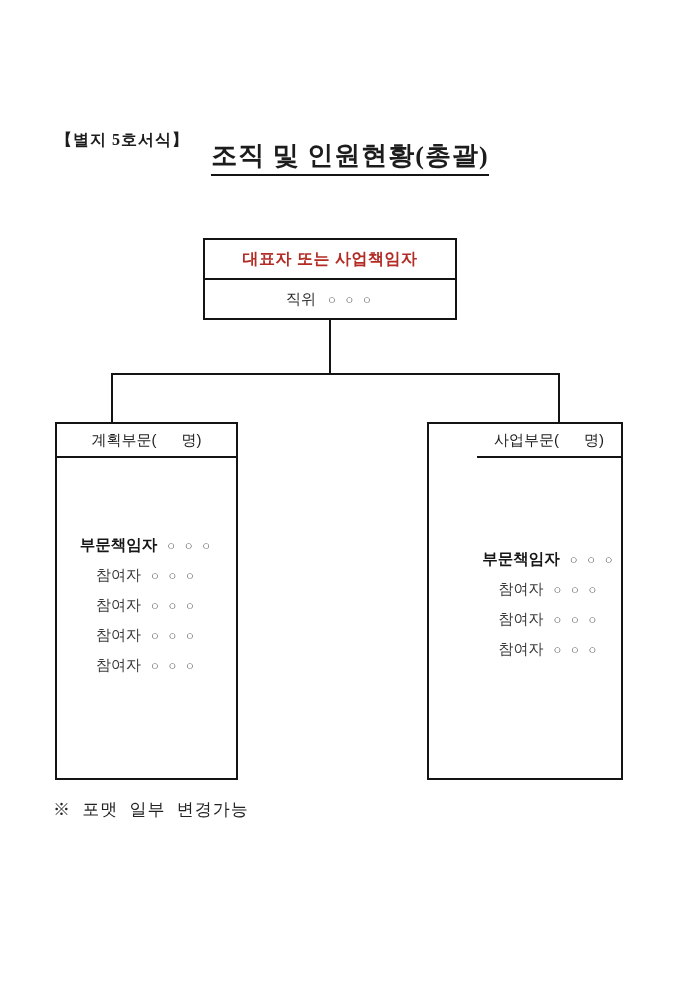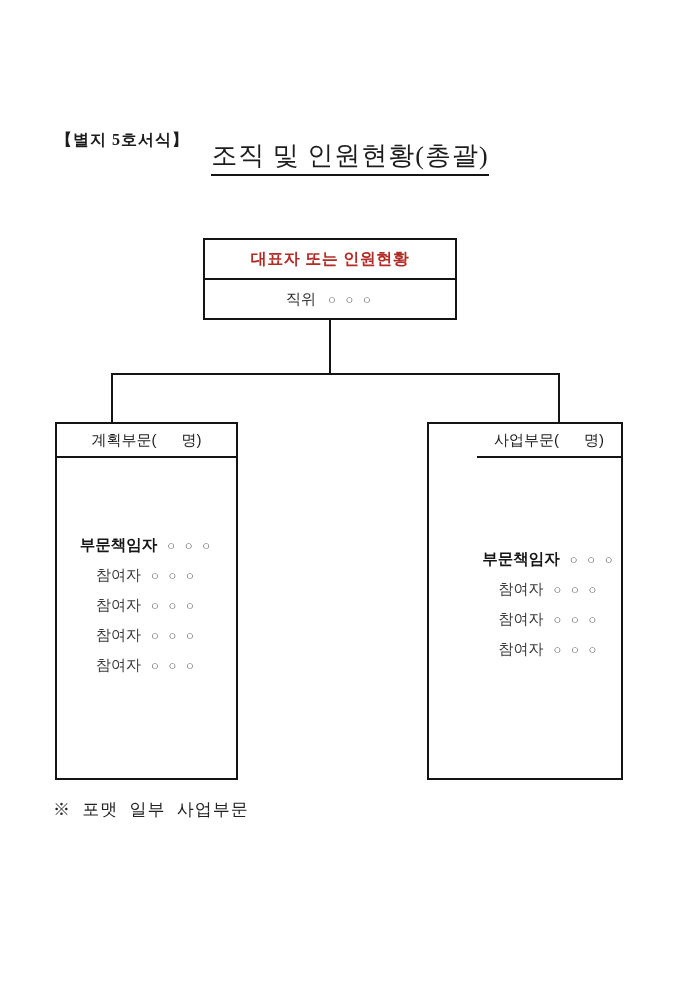--- a/index.html
+++ b/index.html
@@ -10,21 +10,21 @@
   }
   .form-label{
     position:absolute;left:56px;top:92px;
     font-family:"Liberation Serif","DejaVu Serif",serif;
     font-size:16px;font-weight:bold;letter-spacing:1px;margin-top:38px;
   }
   .title-wrap{position:absolute;left:0;right:0;top:138px;text-align:center;}
   .page-title{
     display:inline-block;
     font-family:"Liberation Serif","DejaVu Serif",serif;
-    font-size:26px;font-weight:normal;letter-spacing:1px;
+    font-size:26px;font-weight:bold;letter-spacing:1px;
     border-bottom:2px solid #141414;padding-bottom:1px;
   }
   .box{position:absolute;border:2px solid #141414;background:#ffffff;box-sizing:border-box;}
   .top-box{left:203px;top:238px;width:254px;height:82px;display:flex;flex-direction:column;}
   .top-box-title{
     flex:1;display:flex;align-items:center;justify-content:center;
     color:#b32b25;font-weight:bold;font-size:16px;letter-spacing:0.5px;
     border-bottom:2px solid #141414;
   }
   .top-box-position{
@@ -60,21 +60,21 @@
 
 <div class="page">
 
   <div class="form-label">【별지 5호서식】</div>
 
   <div class="title-wrap">
     <span class="page-title">조직 및 인원현황(총괄)</span>
   </div>
 
   <div class="box top-box">
-    <div class="top-box-title">대표자 또는 인원현황</div>
+    <div class="top-box-title">대표자 또는 사업책임자</div>
     <div class="top-box-position">
       <span>직위</span>
       <span class="circles">○ ○ ○</span>
     </div>
   </div>
 
   <div class="conn conn-v-top"></div>
   <div class="conn conn-h"></div>
   <div class="conn conn-v-left"></div>
   <div class="conn conn-v-right"></div>
@@ -120,15 +120,15 @@
         <span>참여자</span>
         <span class="circles">○ ○ ○</span>
       </div>
       <div class="member-row">
         <span>참여자</span>
         <span class="circles">○ ○ ○</span>
       </div>
     </div>
   </div>
 
-  <div class="footnote">※ 포맷 일부 사업부문</div>
+  <div class="footnote">※ 포맷 일부 변경가능</div>
 
 </div>
 
 </body></html>

